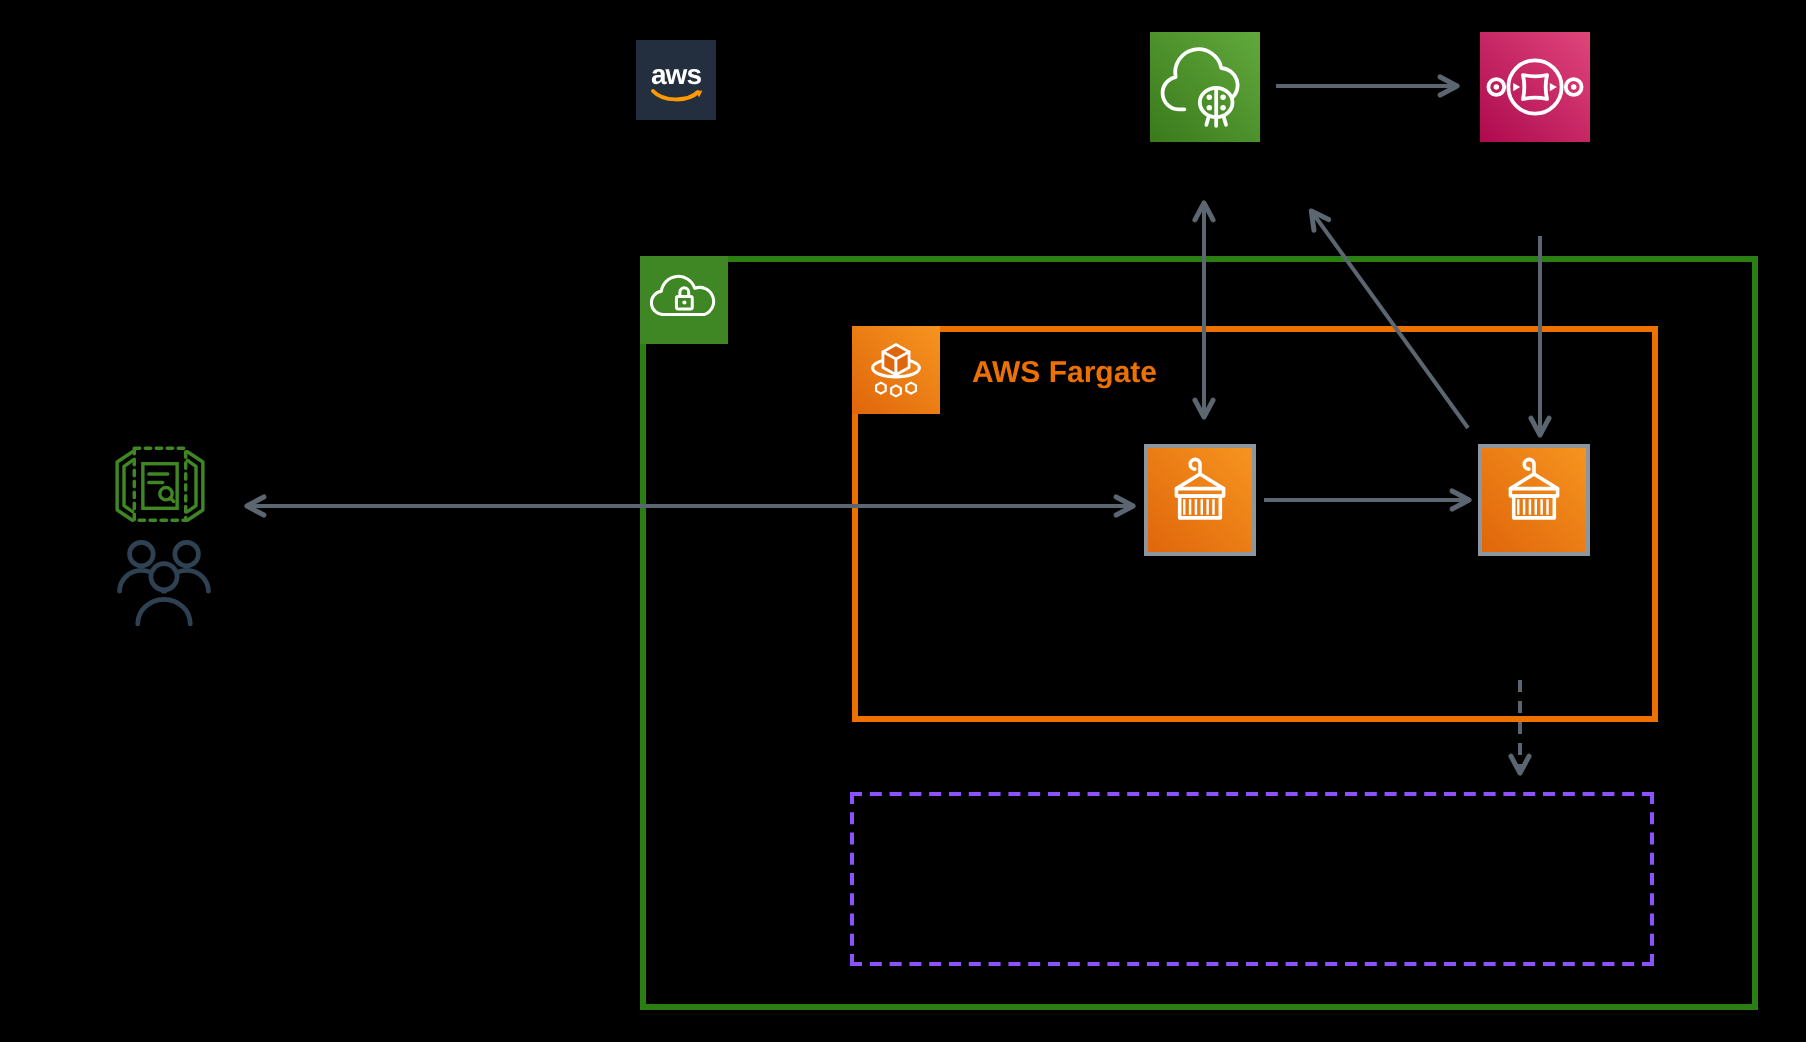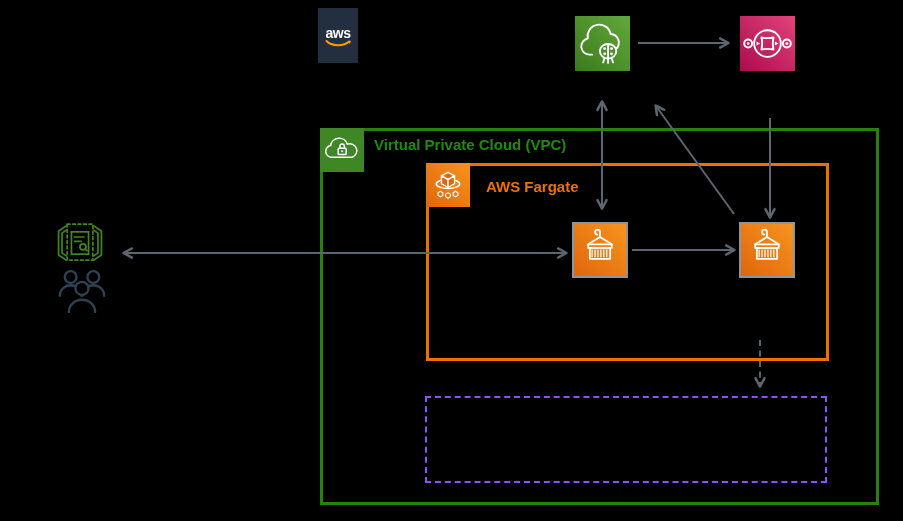--- a/index.html
+++ b/index.html
@@ -6,21 +6,21 @@
   .canvas{
     position:relative;width:903px;height:521px;background:#000;overflow:hidden;
     font-family:"Liberation Sans",sans-serif;
   }
   .box{position:absolute;box-sizing:border-box;background:transparent;}
   .vpc-box{left:320px;top:128px;width:559px;height:377px;border:3px solid var(--green);}
   .fargate-box{left:426px;top:163px;width:403px;height:198px;border:3px solid var(--orange);}
   .dash-box{left:425px;top:396px;width:402px;height:87px;border:2px dashed var(--purple);}
   .icon{position:absolute;}
   .icon svg{width:100%;height:100%;display:block;}
-  .aws-logo{left:318px;top:8px;width:40px;height:55px;background:var(--navy);}
+  .aws-logo{left:318px;top:20px;width:40px;height:40px;background:var(--navy);}
   .ml-icon{left:575px;top:16px;width:55px;height:55px;background:linear-gradient(45deg,var(--mlg2),var(--mlg1));}
   .mq-icon{left:740px;top:16px;width:55px;height:55px;background:linear-gradient(45deg,var(--pink2),var(--pink1));}
   .vpc-icon{left:320px;top:128px;width:44px;height:44px;background:var(--vpcicon);}
   .fargate-icon{left:426px;top:163px;width:44px;height:44px;background:linear-gradient(45deg,var(--org2),var(--org1));}
   .container-icon{width:56px;height:56px;box-sizing:border-box;border:2px solid var(--graybrd);
     background:linear-gradient(45deg,var(--org2),var(--org1));}
   .c1{left:572px;top:222px;}
   .c2{left:739px;top:222px;}
   .webui-icon{left:50px;top:219px;width:60px;height:48px;}
   .users-icon{left:53px;top:263px;width:58px;height:58px;}
@@ -38,21 +38,20 @@
 </style>
 </head>
 <body>
 
 <div class="canvas">
 
   <div class="box vpc-box"></div>
   <div class="box fargate-box"></div>
   <div class="box dash-box"></div>
 
-  <div class="label vpc-label">Virtual Private Cloud (VPC)</div>
   <div class="label fargate-label">AWS Fargate</div>
 
   <div class="icon aws-logo">
     <svg viewBox="0 0 40 40">
       <text x="20" y="22" text-anchor="middle" font-family="Liberation Sans, sans-serif" font-size="14" font-weight="bold" fill="#ffffff" letter-spacing="-0.5">aws</text>
       <path d="M8.5 25.5 C 13.5 31 26 31 31 26" stroke="var(--swoosh)" stroke-width="2" fill="none" stroke-linecap="round"></path>
       <path d="M31.6 28.6 L33.2 25.2 L29.6 25.8 Z" fill="var(--swoosh)"></path>
     </svg>
   </div>
 

